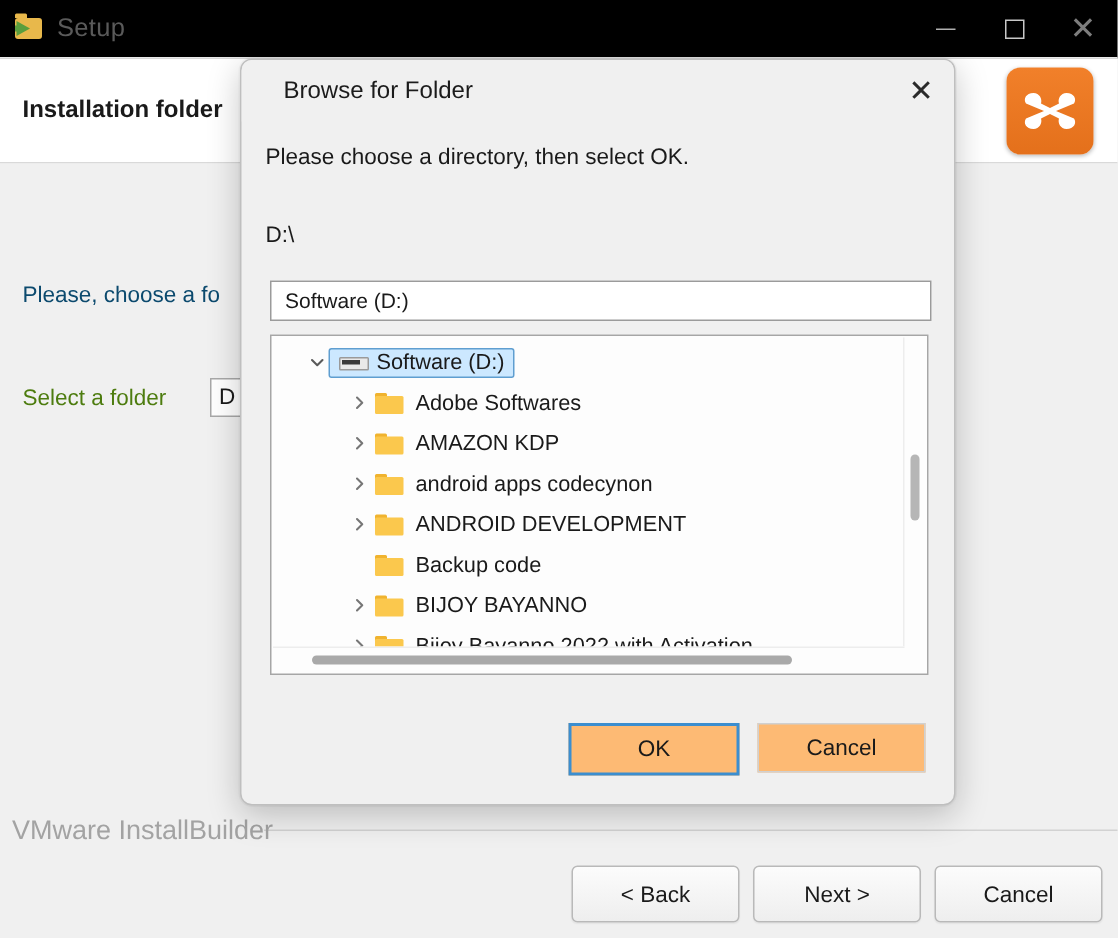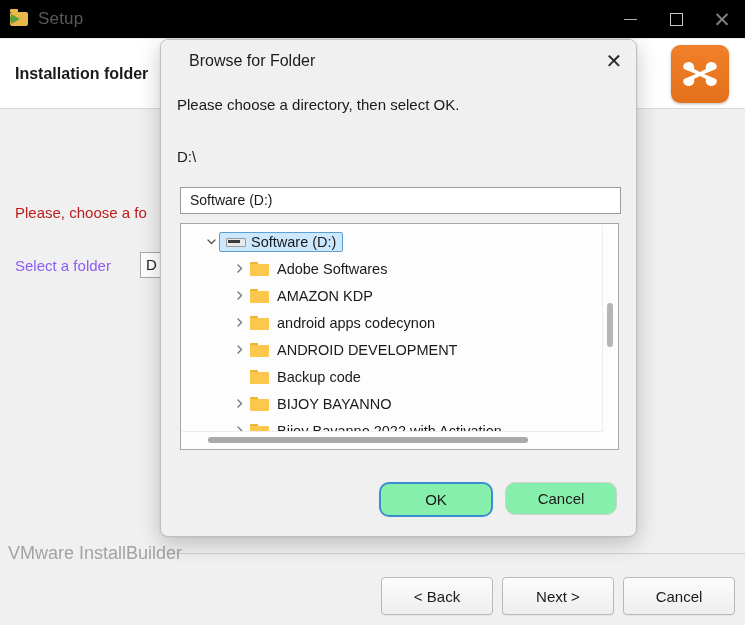--- a/index.html
+++ b/index.html
@@ -97,28 +97,28 @@
     display: flex; align-items: center; justify-content: center;
   }
 
   #setup-body {
     flex: 1;
     position: relative;
     background: #f0f0f0;
   }
   .setup-line1 {
     position: absolute;
-    left: 15px; top: 95px;
-    font-size: 15px; color: #b91c1c;
+    left: 15px; top: 79px;
+    font-size: 15px; color: #0c4a6e;
     white-space: nowrap;
   }
   .setup-line2-label {
     position: absolute;
     left: 15px; top: 148px;
-    font-size: 15px; color: #8b5cf6;
+    font-size: 15px; color: #4d7c0f;
     white-space: nowrap;
   }
   .setup-folder-field {
     position: absolute;
     left: 140px; top: 143px;
     width: 330px; height: 26px;
     background: #ffffff;
     border: 1px solid #a8a8a8;
     font-size: 15px;
     color: #1a1a1a;
@@ -327,23 +327,23 @@
   .dlg-buttons {
     position: absolute;
     left: 0; right: 0; top: 442px;
     display: flex;
     justify-content: flex-end;
     padding-right: 19px;
     gap: 12px;
   }
   .dlg-btn {
     width: 110px; height: 31px;
-    background: #86efac;
+    background: #fdba74;
     border: 1px solid #d0d0d0;
-    border-radius: 10px;
+    border-radius: 0;
     font-size: 15px;
     color: #1a1a1a;
     display: flex; align-items: center; justify-content: center;
     font-family: "Liberation Sans", sans-serif;
   }
   .dlg-btn.focused {
     border: 2px solid #3b8ed0;
     width: 110px;
   }
 </style>

